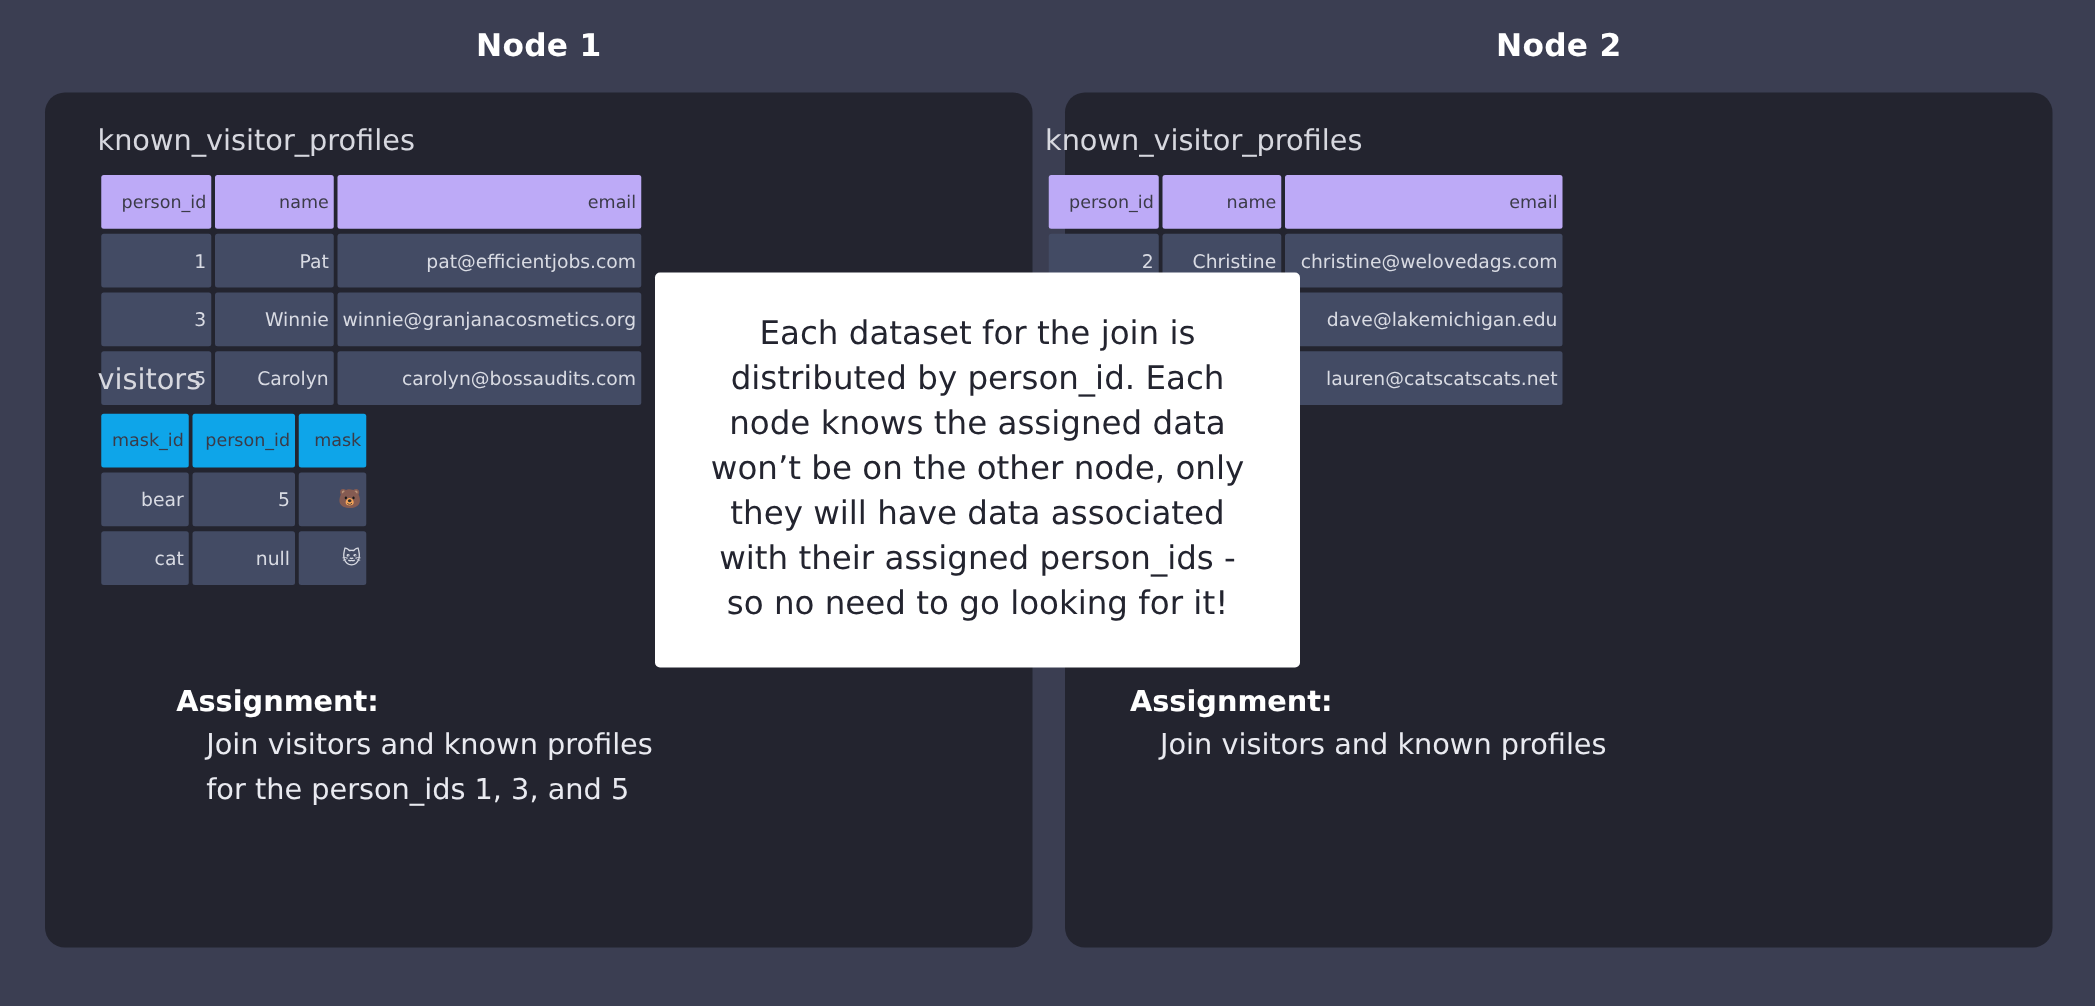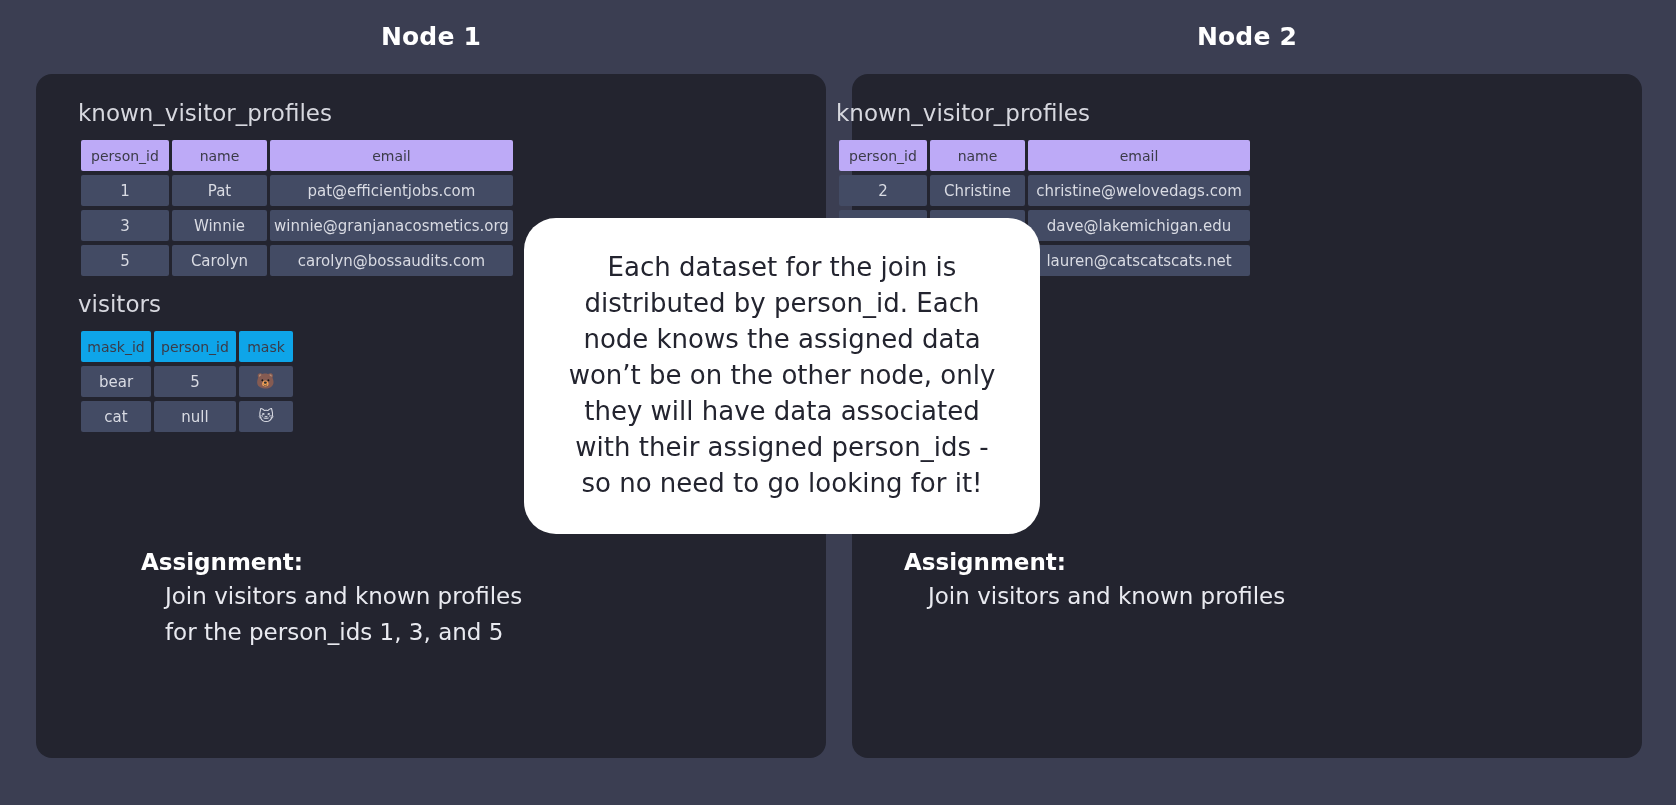--- a/index.html
+++ b/index.html
@@ -50,23 +50,23 @@
     margin-bottom: 10px;
     white-space: nowrap;
   }
   table.data-table {
     border-collapse: separate;
     border-spacing: 3px 4px;
     table-layout: fixed;
   }
   table.data-table th,
   table.data-table td {
-    height: 31px;
+    height: 43px;
     padding: 0 4px;
-    text-align: center;
+    text-align: right;
     vertical-align: middle;
     font-weight: 400;
     font-size: 15px;
     color: #d9dbe3;
     background: #434b64;
     border-radius: 2px;
     overflow: hidden;
     white-space: nowrap;
   }
   table.data-table th {
@@ -114,21 +114,21 @@
   #node2-assignment { left: 904px; top: 549px; }
 
   
   #callout {
     position: absolute;
     left: 524px;
     top: 218px;
     width: 516px;
     height: 316px;
     background: #ffffff;
-    border-radius: 32px;
+    border-radius: 4px;
     box-sizing: border-box;
     padding: 30px 38px;
     display: flex;
     align-items: center;
     justify-content: center;
   }
   #callout-text {
     font-size: 26px;
     line-height: 1.38;
     color: #23242f;

